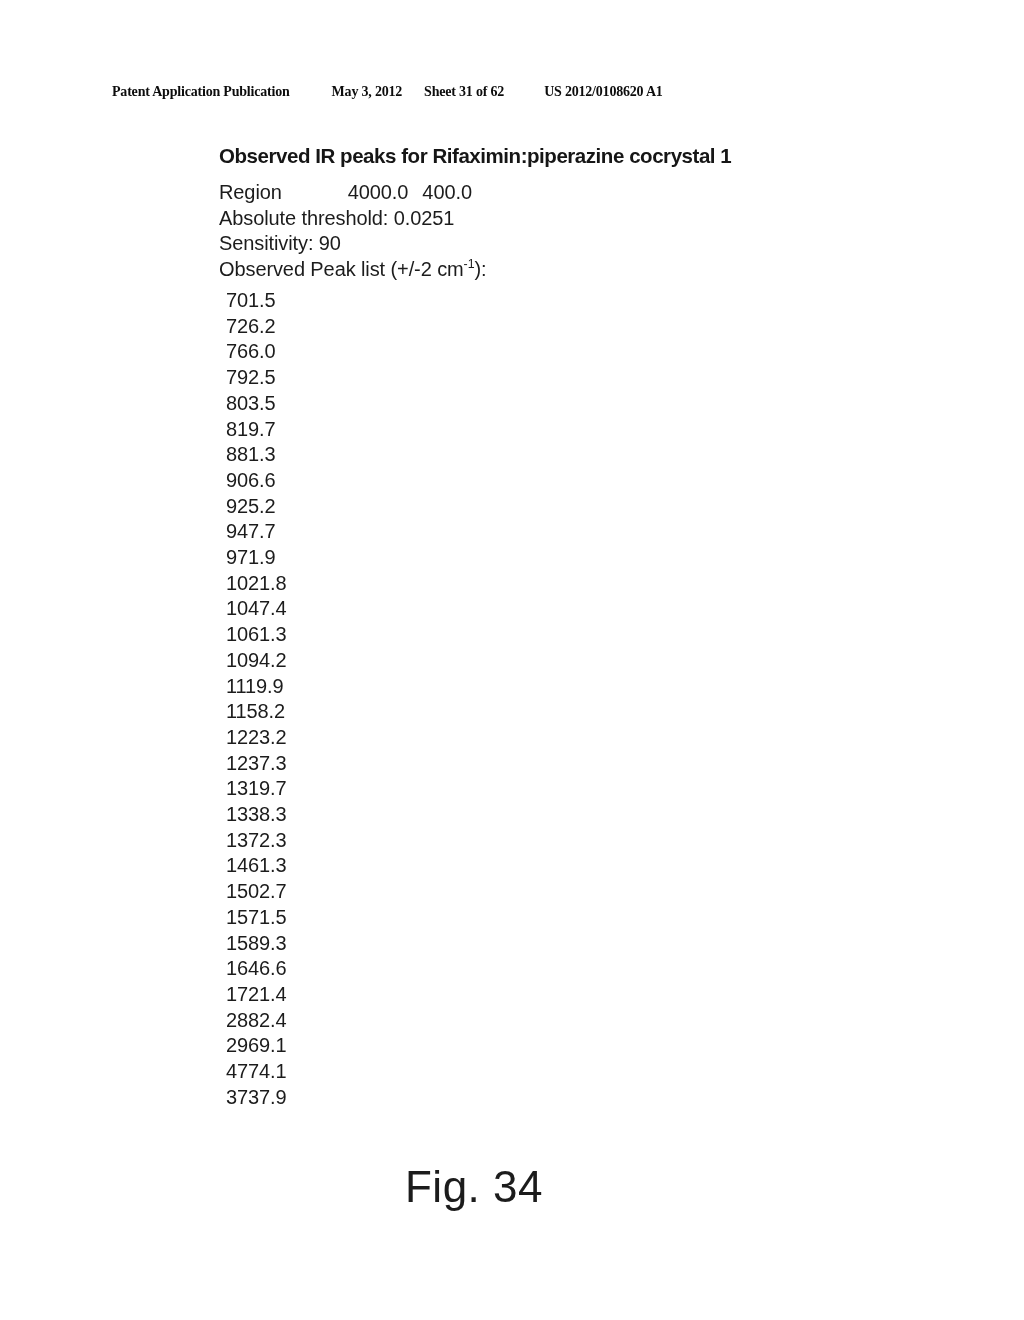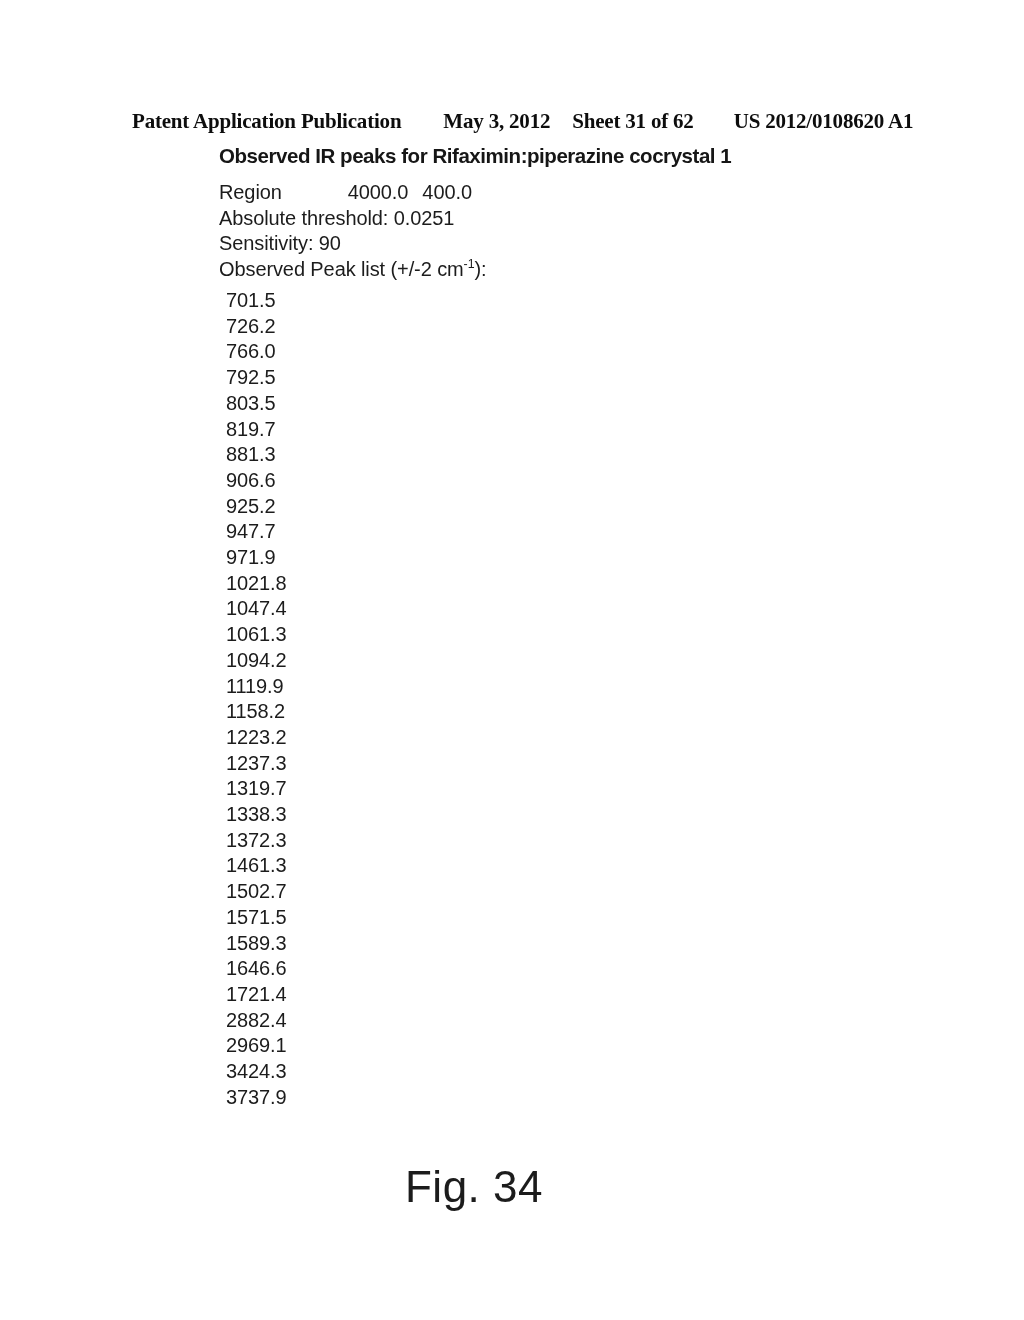--- a/index.html
+++ b/index.html
@@ -15,33 +15,33 @@
     font-family: "Liberation Sans", "DejaVu Sans", sans-serif;
     color: #1a1a1a;
     overflow: hidden;
     -webkit-font-smoothing: none;
   }
 
   
   .page-header {
     position: absolute;
     top: 84px;
-    left: 132px;
+    left: 112px;
     width: 768px;
     display: flex;
     align-items: baseline;
     font-family: "Liberation Serif", "DejaVu Serif", serif;
     font-weight: bold;
-    font-size: 21px;
+    font-size: 14px;
     letter-spacing: -0.2px;
     color: #0d0d0d;
     white-space: nowrap;
   }
   .hdr-pub       { flex: 0 0 auto; }
-  .hdr-date      { flex: 0 0 auto; margin-left: 42px; margin-top: 25px; }
+  .hdr-date      { flex: 0 0 auto; margin-left: 42px; }
   .hdr-sheet     { flex: 0 0 auto; margin-left: 22px; }
   .hdr-docnum    { flex: 0 0 auto; margin-left: 40px; }
 
   
   .figure-block {
     position: absolute;
     top: 143px;
     left: 219px;
     width: 640px;
   }
@@ -144,19 +144,19 @@
       <li>1338.3</li>
       <li>1372.3</li>
       <li>1461.3</li>
       <li>1502.7</li>
       <li>1571.5</li>
       <li>1589.3</li>
       <li>1646.6</li>
       <li>1721.4</li>
       <li>2882.4</li>
       <li>2969.1</li>
-      <li>3424.3</li>
+      <li>4774.1</li>
       <li>3737.9</li>
     </ul>
 
 </div>
 
 <div class="fig-caption">Fig. 34</div>
 
 </body></html>

